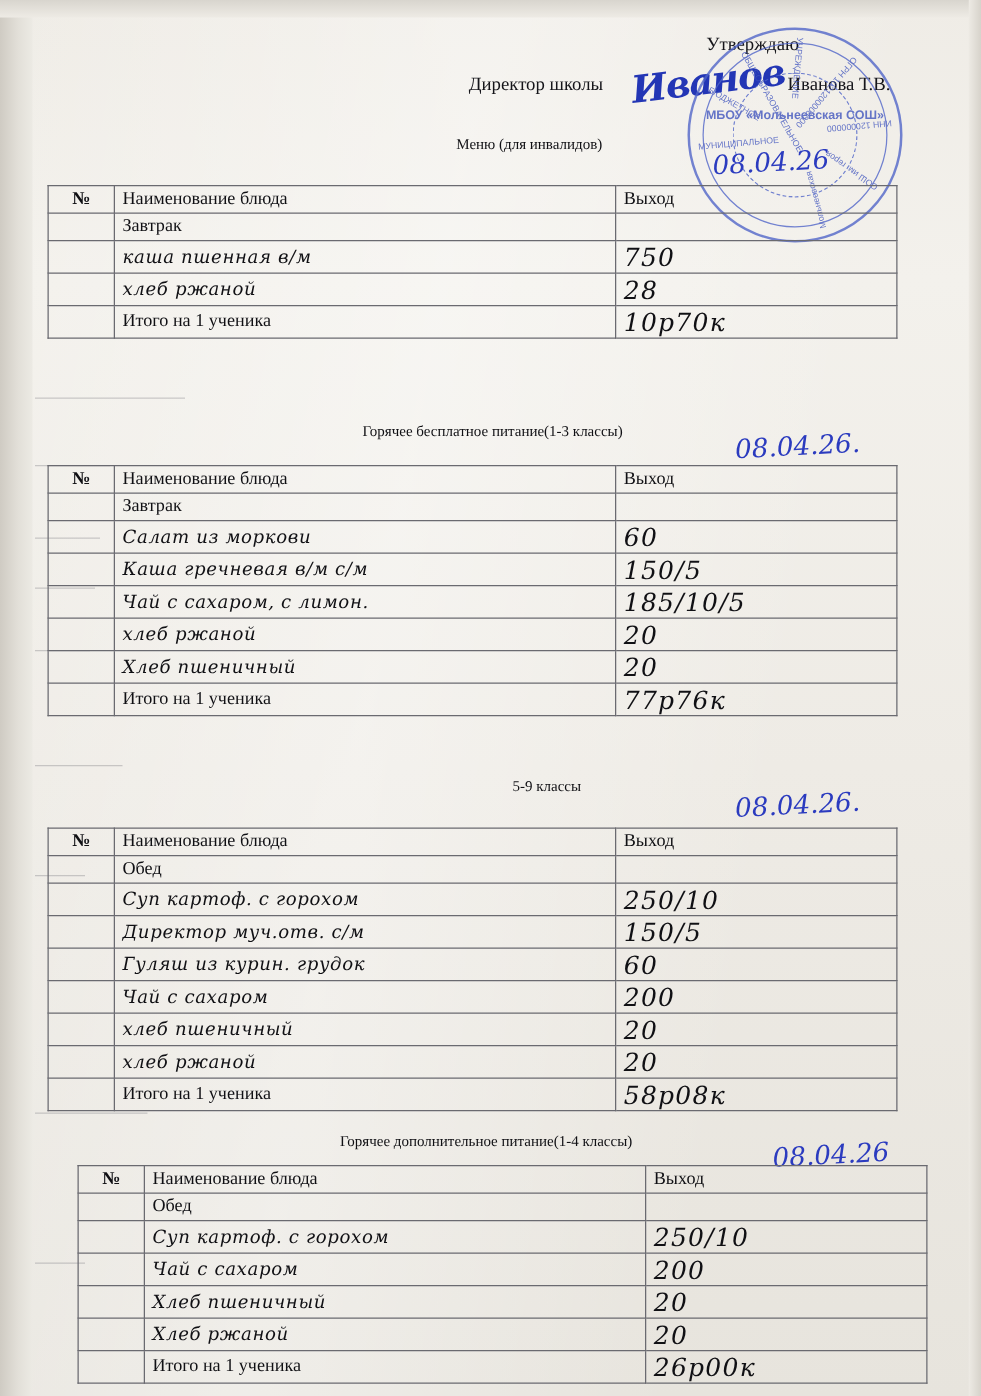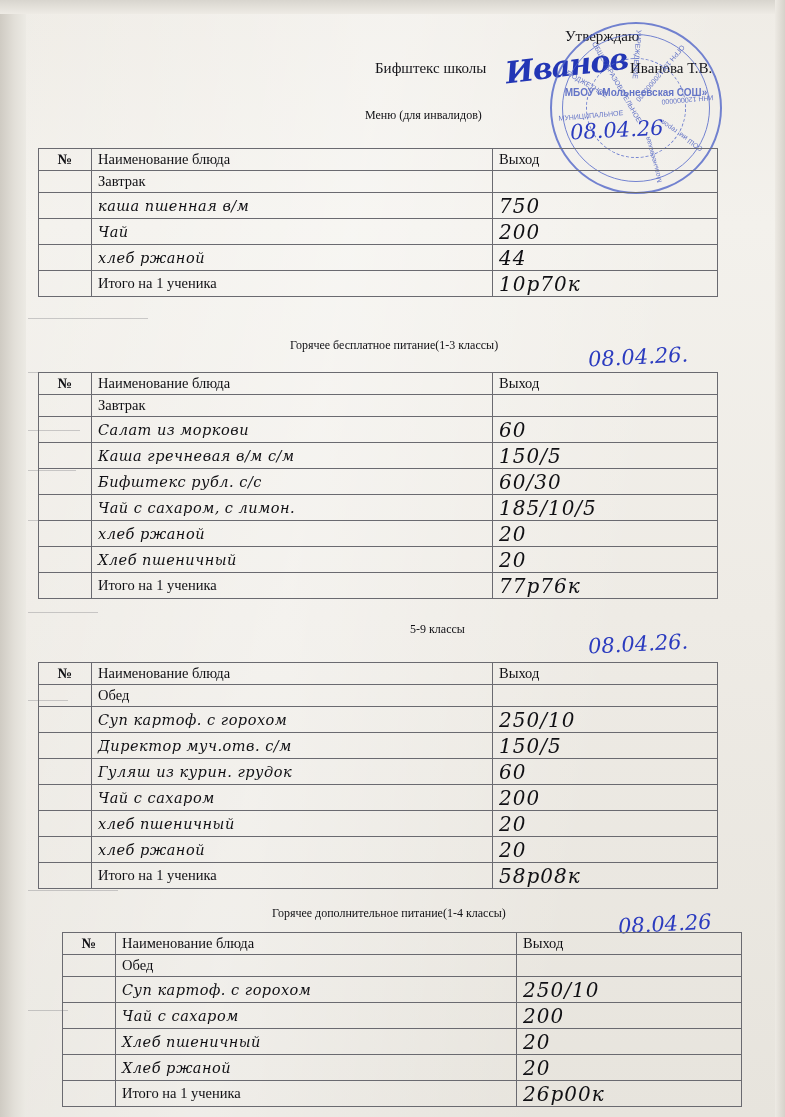--- a/index.html
+++ b/index.html
@@ -221,21 +221,21 @@
   <div class="faint-line" style="top:612px; width:70px;"></div>
   <div class="faint-line" style="top:700px; width:40px;"></div>
   <div class="faint-line" style="top:890px; width:90px;"></div>
   <div class="faint-line" style="top:1010px; width:40px;"></div>
 
   <div class="header">
     <div class="hdr-line">
       <span class="hdr-approve">Утверждаю</span>
     </div>
     <div class="hdr-line">
-      <span class="hdr-dir-label">Бифштекс школы</span>
+      <span class="hdr-dir-label">Директор школы</span>
       <span class="signature">Иванов</span>
       <span class="hdr-dir-name">Иванова Т.В.</span>
     </div>
   </div>
 
   <div class="stamp">
     <div class="stamp-ring-text">
       <span style="transform:rotate(-95deg) translate(0,-78px) rotate(90deg);">МУНИЦИПАЛЬНОЕ</span>
       <span style="transform:rotate(-60deg) translate(0,-78px) rotate(90deg);">БЮДЖЕТНОЕ</span>
       <span style="transform:rotate(-30deg) translate(0,-78px) rotate(90deg);">ОБЩЕОБРАЗОВАТЕЛЬНОЕ</span>
@@ -263,27 +263,22 @@
       <td class="c-name">Завтрак</td>
       <td class="c-out"></td>
     </tr>
     <tr class="hw-row">
       <td class="c-num"></td>
       <td class="c-name hw-cell">каша пшенная в/м</td>
       <td class="c-out hw-cell">750</td>
     </tr>
     <tr class="hw-row">
       <td class="c-num"></td>
-      <td class="c-name hw-cell">Чай</td>
-      <td class="c-out hw-cell">200</td>
-    </tr>
-    <tr class="hw-row">
-      <td class="c-num"></td>
       <td class="c-name hw-cell">хлеб ржаной</td>
-      <td class="c-out hw-cell">44</td>
+      <td class="c-out hw-cell">28</td>
     </tr>
     <tr class="hw-row">
       <td class="c-num"></td>
       <td class="c-name">Итого на 1 ученика</td>
       <td class="c-out hw-cell">10р70к</td>
     </tr>
   </tbody>
     </table>
 
   <div class="section-title" style="left:280px; top:338px;">Горячее бесплатное питание(1-3 классы)</div>
@@ -306,25 +301,20 @@
       <td class="c-name hw-cell">Салат из моркови</td>
       <td class="c-out hw-cell">60</td>
     </tr>
     <tr class="hw-row">
       <td class="c-num"></td>
       <td class="c-name hw-cell">Каша гречневая в/м с/м</td>
       <td class="c-out hw-cell">150/5</td>
     </tr>
     <tr class="hw-row">
       <td class="c-num"></td>
-      <td class="c-name hw-cell">Бифштекс рубл. с/с</td>
-      <td class="c-out hw-cell">60/30</td>
-    </tr>
-    <tr class="hw-row">
-      <td class="c-num"></td>
       <td class="c-name hw-cell">Чай с сахаром, с лимон.</td>
       <td class="c-out hw-cell">185/10/5</td>
     </tr>
     <tr class="hw-row">
       <td class="c-num"></td>
       <td class="c-name hw-cell">хлеб ржаной</td>
       <td class="c-out hw-cell">20</td>
     </tr>
     <tr class="hw-row">
       <td class="c-num"></td>

